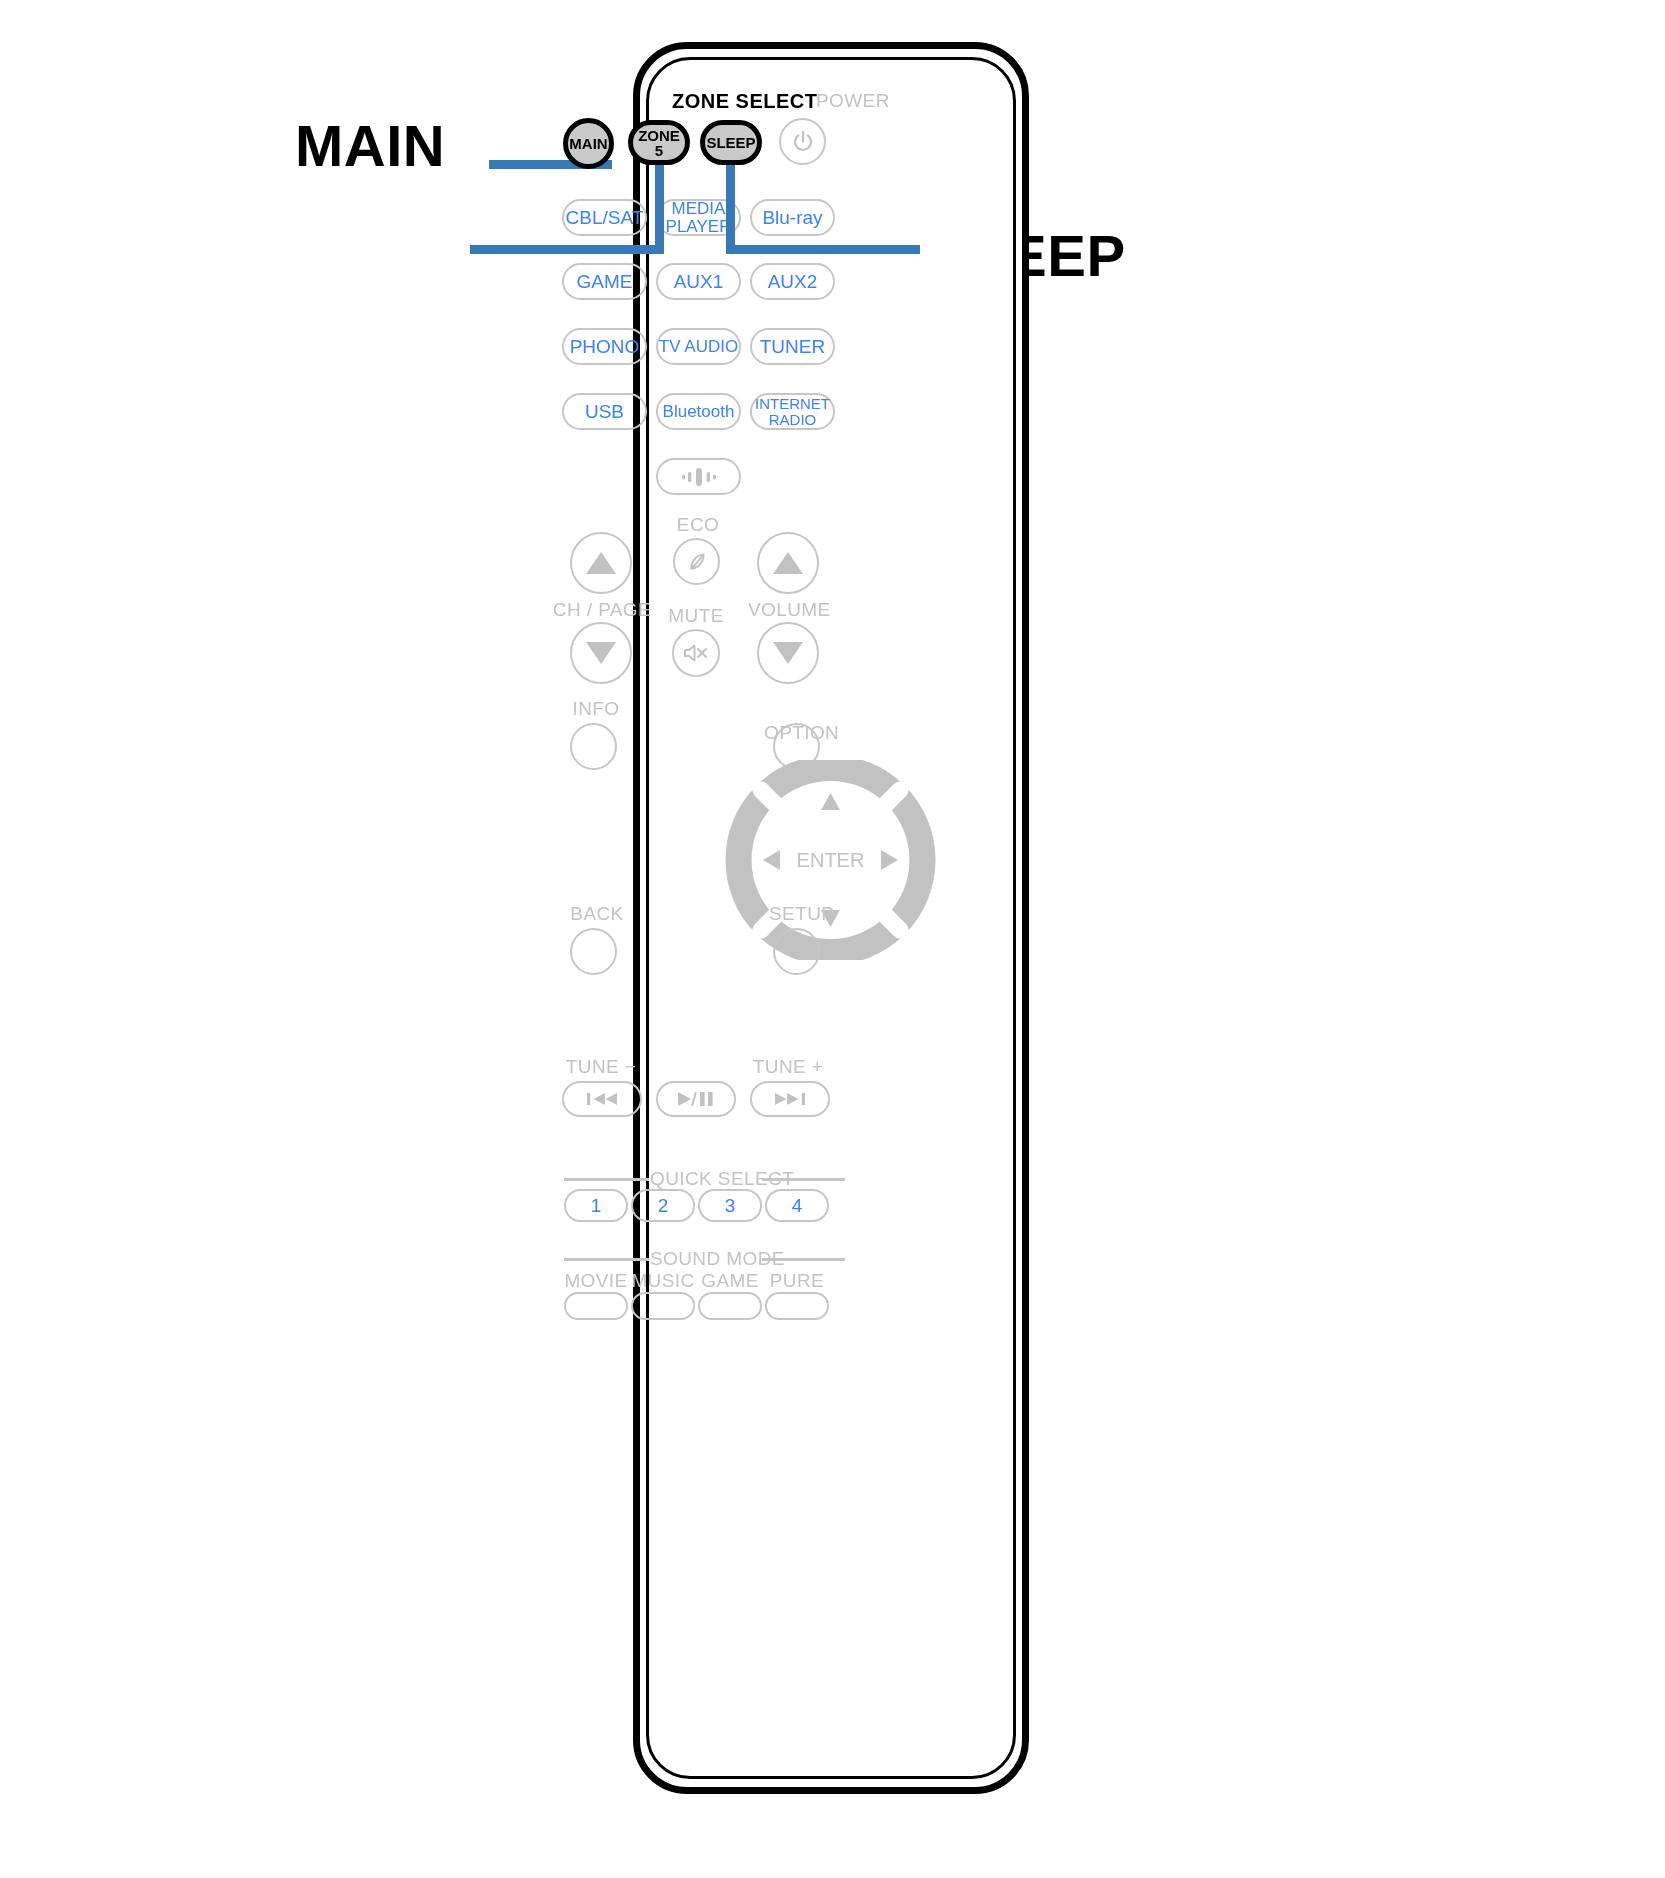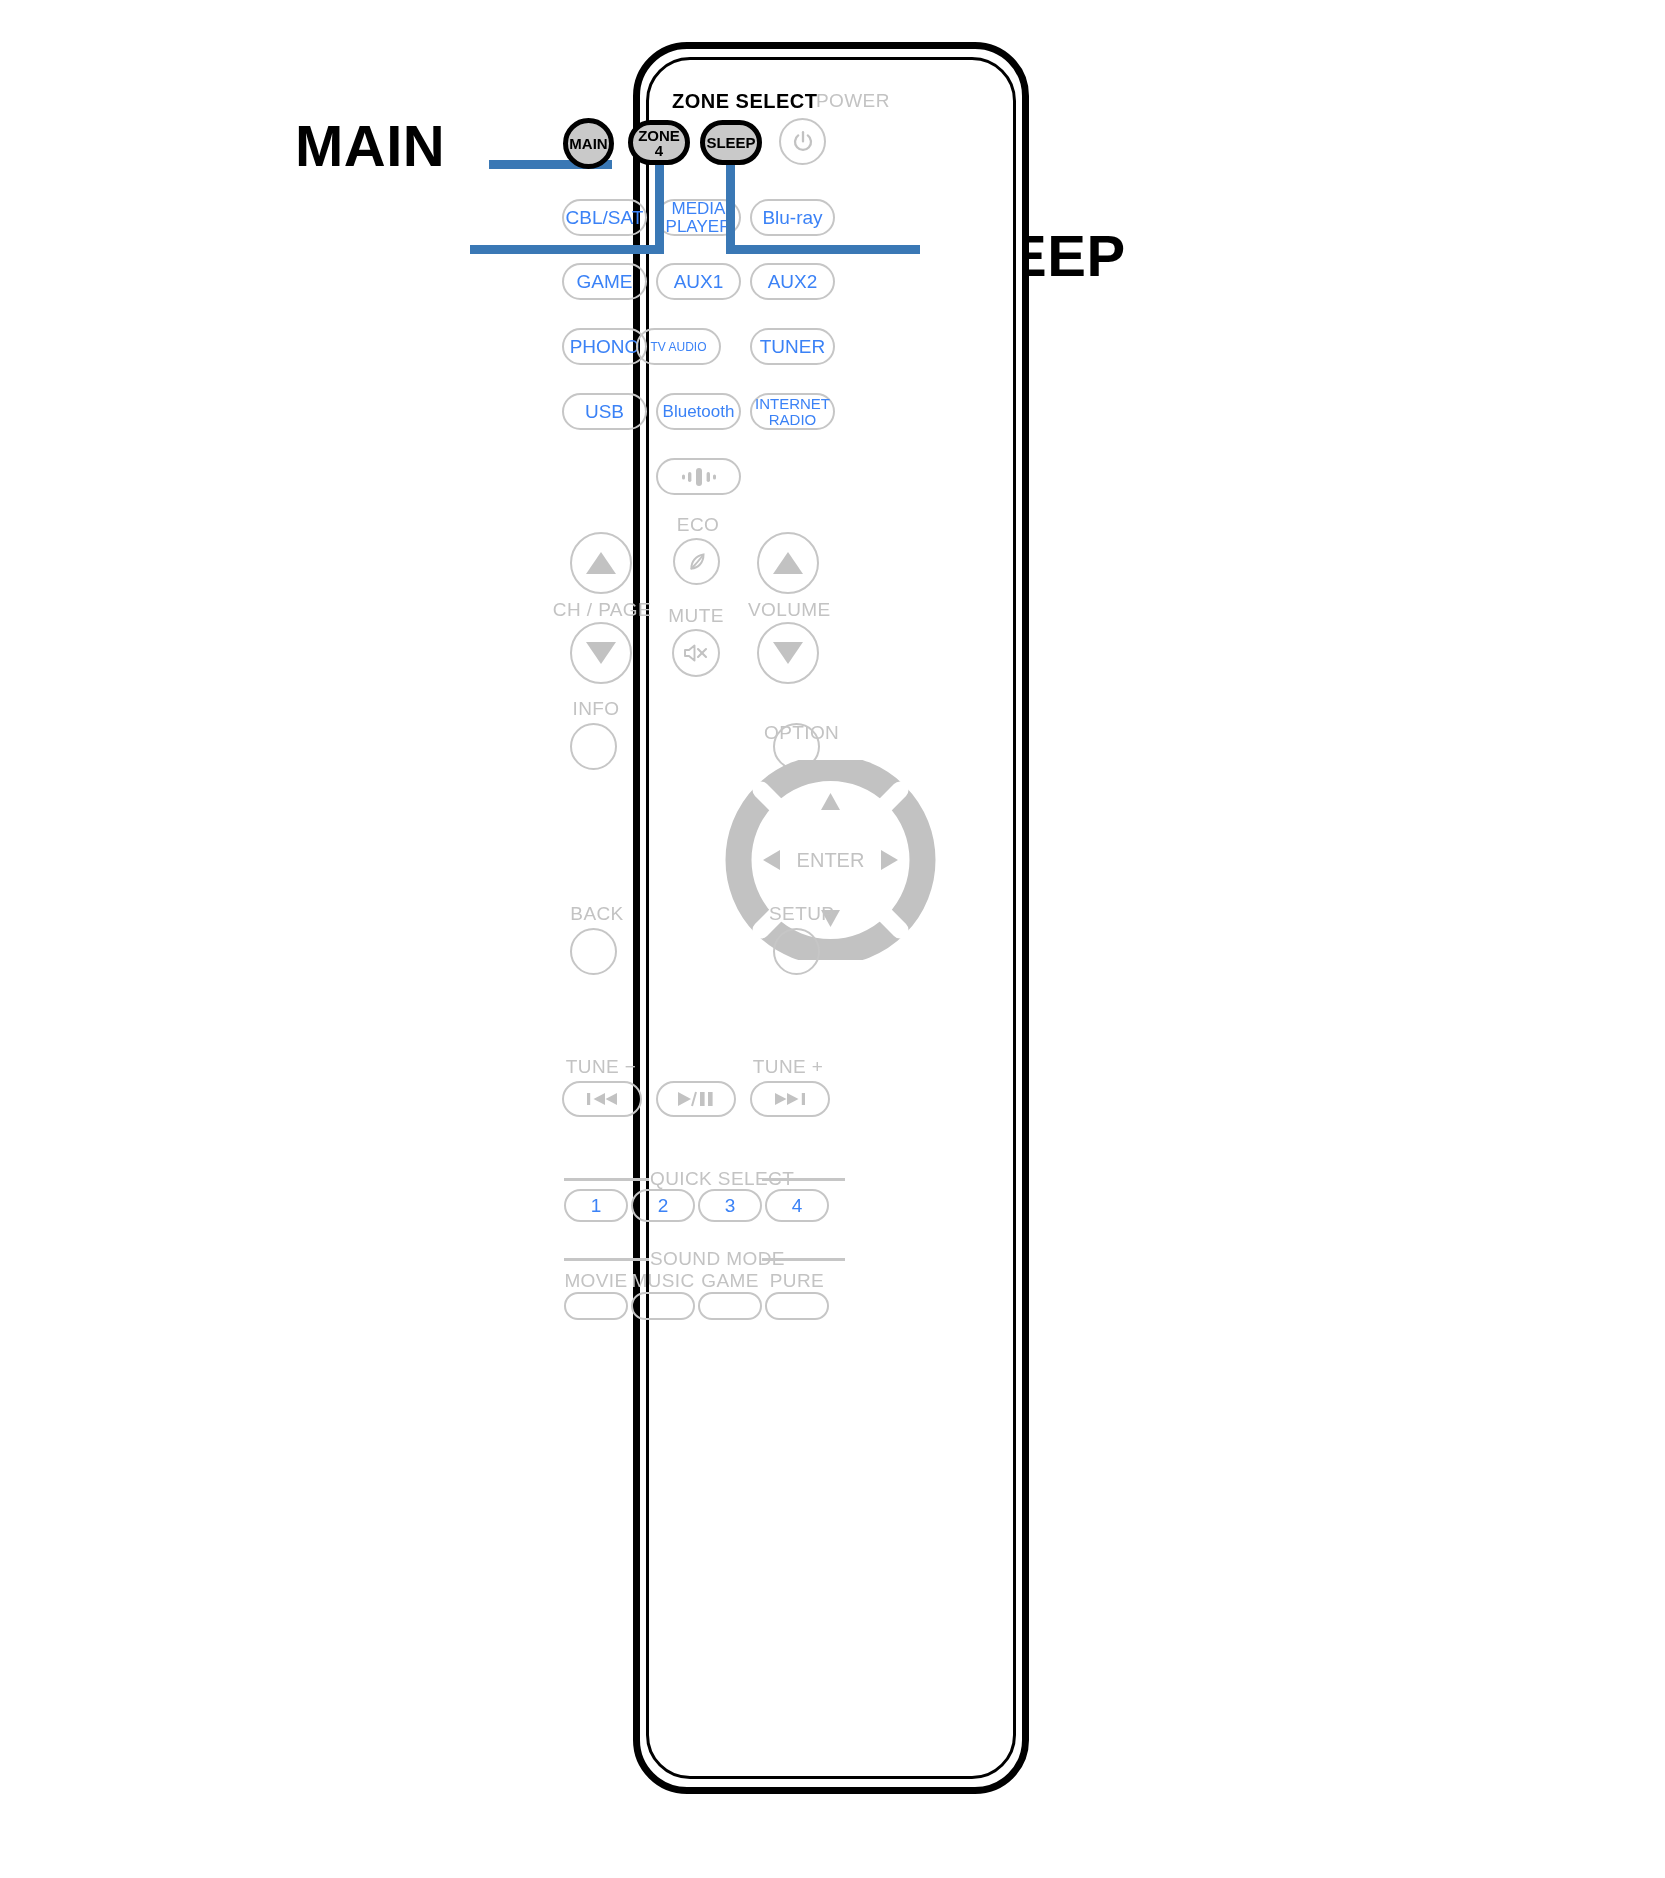--- a/index.html
+++ b/index.html
@@ -155,21 +155,21 @@
   <div class="callout" style="left:295px; top:112px;">MAIN</div>
   <div class="callout" style="left:933px; top:222px;">SLEEP</div>
 
   <div id="remote-outer"></div>
   <div id="remote-inner"></div>
 
   <div style="position:absolute; left:672px; top:90px; font-size:20px; font-weight:700; color:#000; letter-spacing:0.5px; font-family:'Liberation Sans',sans-serif;">ZONE SELECT</div>
 
   <div class="hl-btn round" style="left:563px; top:118px; width:51px; height:51px; font-size:15px;">MAIN</div>
 
-  <div class="hl-btn pill" style="left:628px; top:120px; width:62px; height:45px; font-size:15px;">ZONE 4</div>
+  <div class="hl-btn pill" style="left:628px; top:120px; width:62px; height:45px; font-size:15px;">ZONE 5</div>
 
   <div class="hl-btn pill" style="left:700px; top:120px; width:62px; height:45px; font-size:15px;">SLEEP</div>
 
   <div class="face-label" style="left:772px; top:90px; width:60px;margin-left:44px;">POWER</div>
   <div class="circle" style="left:779px; top:118px; width:47px; height:47px;">
     <svg width="26" height="26" viewBox="0 0 26 26">
       <path d="M8.2 6.4 A8 8 0 1 0 17.8 6.4" fill="none" stroke="#c2c2c2" stroke-width="2.3" stroke-linecap="round"></path>
       <line x1="13" y1="3.2" x2="13" y2="12.4" stroke="#c2c2c2" stroke-width="2.3" stroke-linecap="round"></line>
     </svg>
   </div>
@@ -177,21 +177,21 @@
   <div class="pill" style="left:562px; top:199px; width:85px; height:37px;">CBL/SAT</div>
   <div class="pill two-line" style="left:656px; top:199px; width:85px; height:37px;">MEDIA
 PLAYER</div>
   <div class="pill" style="left:750px; top:199px; width:85px; height:37px;">Blu-ray</div>
 
   <div class="pill" style="left:562px; top:263px; width:85px; height:37px;">GAME</div>
   <div class="pill" style="left:656px; top:263px; width:85px; height:37px;">AUX1</div>
   <div class="pill" style="left:750px; top:263px; width:85px; height:37px;">AUX2</div>
 
   <div class="pill" style="left:562px; top:328px; width:85px; height:37px;">PHONO</div>
-  <div class="pill" style="left:636px; top:328px; width:85px; height:37px; font-size:12px;">TV AUDIO</div>
+  <div class="pill" style="left:656px; top:328px; width:85px; height:37px; font-size:17px;">TV AUDIO</div>
   <div class="pill" style="left:750px; top:328px; width:85px; height:37px;">TUNER</div>
 
   <div class="pill" style="left:562px; top:393px; width:85px; height:37px;">USB</div>
   <div class="pill" style="left:656px; top:393px; width:85px; height:37px; font-size:17px;">Bluetooth</div>
   <div class="pill two-line" style="left:750px; top:393px; width:85px; height:37px; font-size:15px;">INTERNET
 RADIO</div>
 
   <div class="pill" style="left:656px; top:458px; width:85px; height:37px;">
     <svg width="50" height="24" viewBox="0 0 50 24">
       <rect x="22" y="3" width="6" height="18" rx="3" fill="#c2c2c2"></rect>

